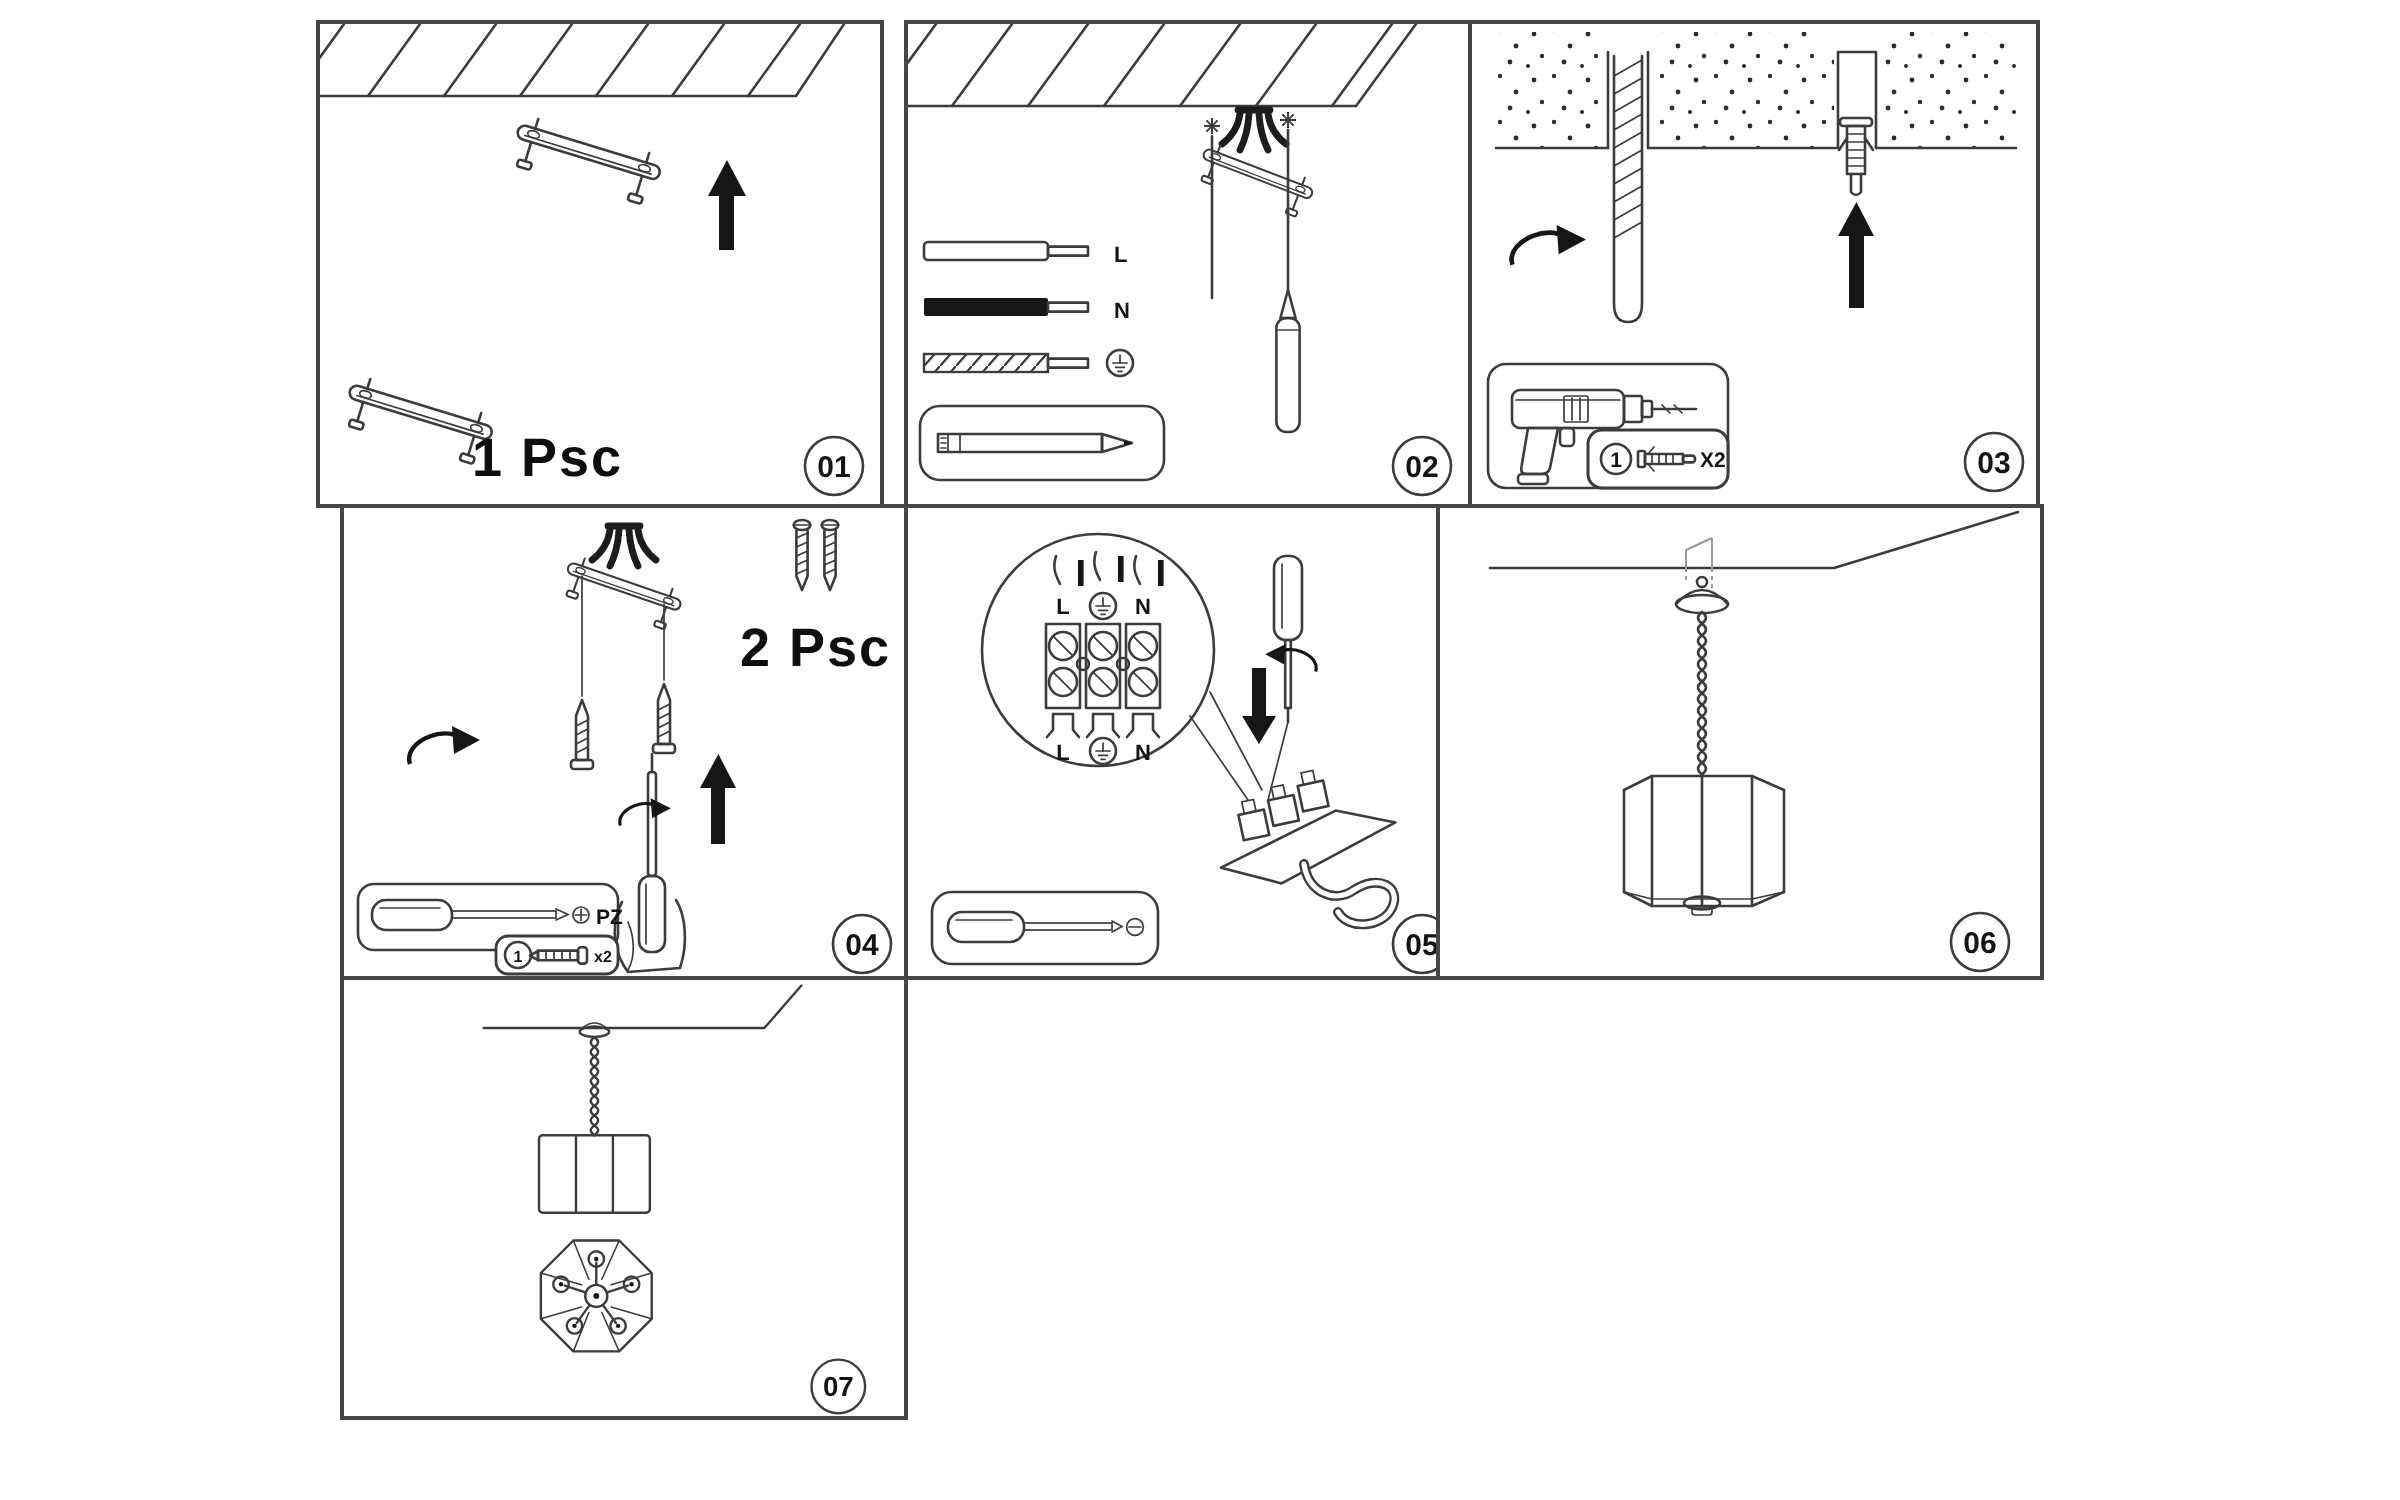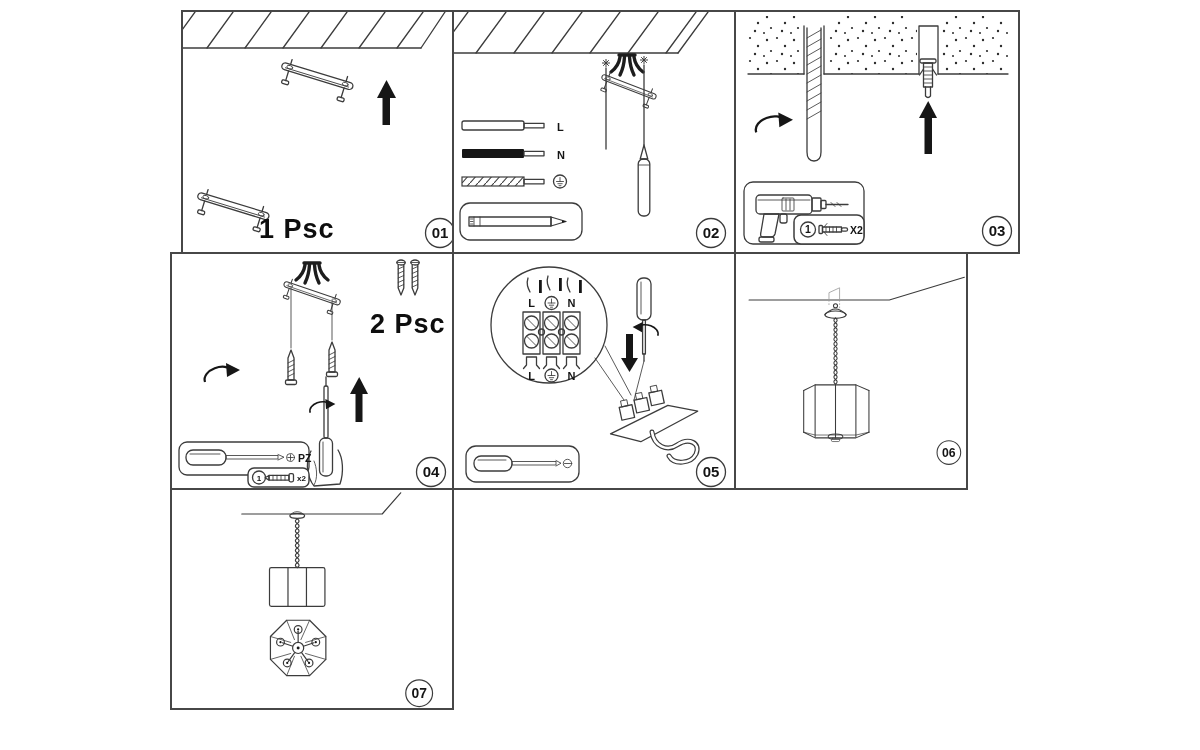--- a/index.html
+++ b/index.html
@@ -86,21 +86,21 @@
       <line x1="-2.8" y1="2.8" x2="2.8" y2="-2.8"></line>
           <line x1="0" y1="-4" x2="0" y2="4"></line>
     </g>
     <g id="def-rot">
       <path d="M-15,8 C-19,-4 6,-13 12,-3" fill="none" stroke="#161616" stroke-width="2.2"></path>
       <polygon points="6,-11 20,-4 7,3" fill="#161616" stroke="none"></polygon>
     </g>
   </defs>
 </svg>
 
-<div class="panel" style="left:181px;top:10px;width:284px;height:244px">
+<div class="panel" style="left:158px;top:10px;width:284px;height:244px">
   <svg viewBox="0 0 280 240">
     <g>
       <path d="M0,36 H238" class="ln"></path>
       <line x1="-14" y1="36" x2="12" y2="0" class="ln"></line>
           <line x1="24" y1="36" x2="50" y2="0" class="ln"></line>
       <line x1="62" y1="36" x2="88" y2="0" class="ln"></line>
           <line x1="100" y1="36" x2="126" y2="0" class="ln"></line>
       <line x1="138" y1="36" x2="164" y2="0" class="ln"></line>
           <line x1="176" y1="36" x2="202" y2="0" class="ln"></line>
       <line x1="214" y1="36" x2="240" y2="0" class="ln"></line>
@@ -427,21 +427,21 @@
         <line x1="110.5" y1="209.5" x2="116.5" y2="209.5" class="th"></line>
       </g>
     </g>
     <g>
       <circle cx="257" cy="218" r="14.5" class="ln" stroke-width="1.6"></circle>
       <text x="257" y="223.4" text-anchor="middle" class="badge-t">05</text>
     </g>
   </svg>
 </div>
 
-<div class="panel" style="left:734px;top:252px;width:234px;height:238px">
+<div class="panel" style="left:718px;top:252px;width:304px;height:238px">
   <svg viewBox="0 0 282 234">
     <path d="M16,30 H188 L280,2" class="ln" stroke-width="1.6"></path>
     <g stroke="#9a9a9a" stroke-width="1" fill="none">
       <line x1="114" y1="21" x2="114" y2="30"></line>
           <line x1="127" y1="15" x2="127" y2="30"></line>
       <line x1="114" y1="21" x2="127" y2="15"></line>
       <line x1="114" y1="30" x2="114" y2="38" stroke-dasharray="2,2"></line>
           <line x1="127" y1="30" x2="127" y2="40" stroke-dasharray="2,2"></line>
     </g>
     <g>

